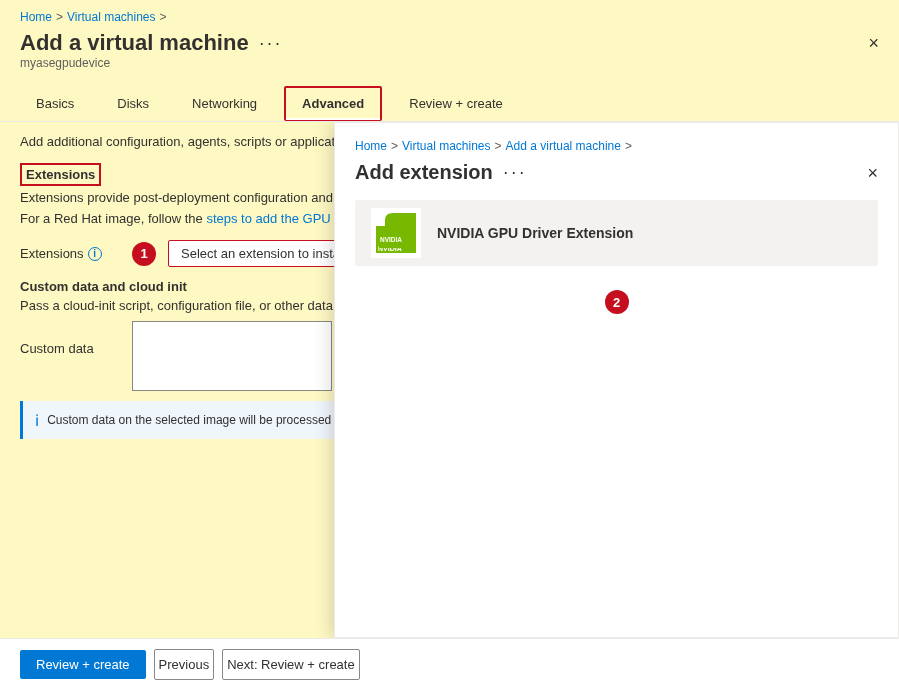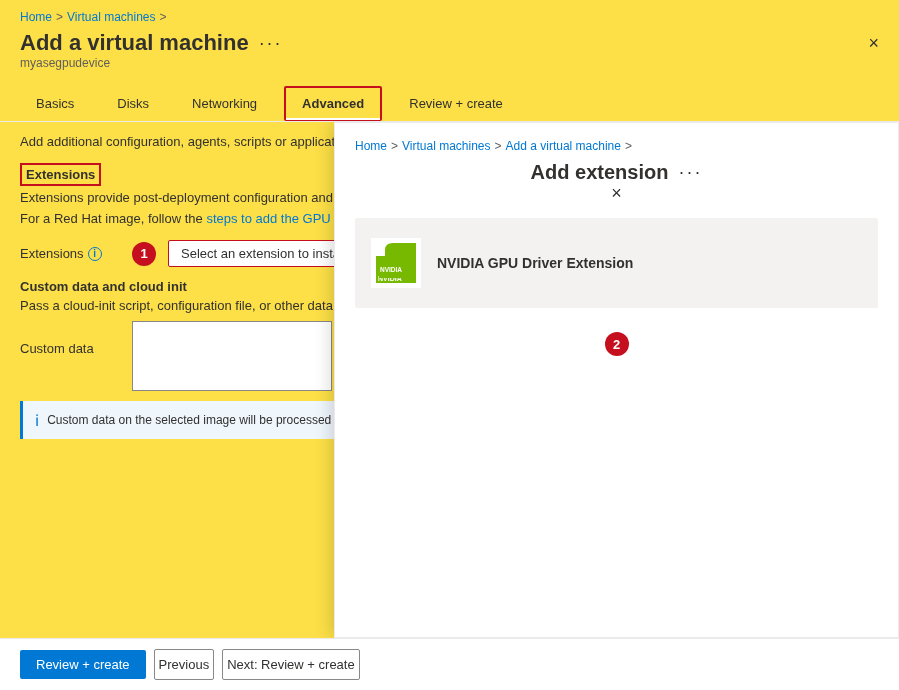--- a/index.html
+++ b/index.html
@@ -6,21 +6,21 @@
     body {
       font-family: 'Segoe UI', Arial, sans-serif;
       font-size: 13px;
       background: #f3f2f1;
       color: #323130;
       width: 899px;
       height: 690px;
       overflow: hidden;
     }
     .main-container {
-      background: #fde047;
+      background: #fef9c3;
       width: 899px;
       height: 690px;
       position: relative;
       display: flex;
       flex-direction: column;
     }
     .breadcrumb {
       display: flex;
       align-items: center;
       gap: 4px;
@@ -247,39 +247,38 @@
       margin-bottom: 8px;
       align-items: center;
     }
     .overlay-breadcrumb a { color: #0078d4; text-decoration: none; }
     .overlay-breadcrumb span { color: #605e5c; }
     .overlay-header-row {
       display: flex;
       align-items: center;
       justify-content: space-between;
       margin-bottom: 16px;
-      flex-direction: column;
     }
     .overlay-title {
       font-size: 20px;
       font-weight: 600;
     }
     .close-btn {
       background: none;
       border: none;
       font-size: 18px;
       cursor: pointer;
       color: #323130;
       line-height: 1;
     }
     .extension-item {
       display: flex;
       align-items: center;
       gap: 16px;
-      padding: 20px 16px;
+      padding: 8px 16px;
       background: #f3f2f1;
       border-radius: 2px;
       cursor: pointer;
     }
     .extension-logo {
       width: 50px;
       height: 50px;
       display: flex;
       align-items: center;
       justify-content: center;

